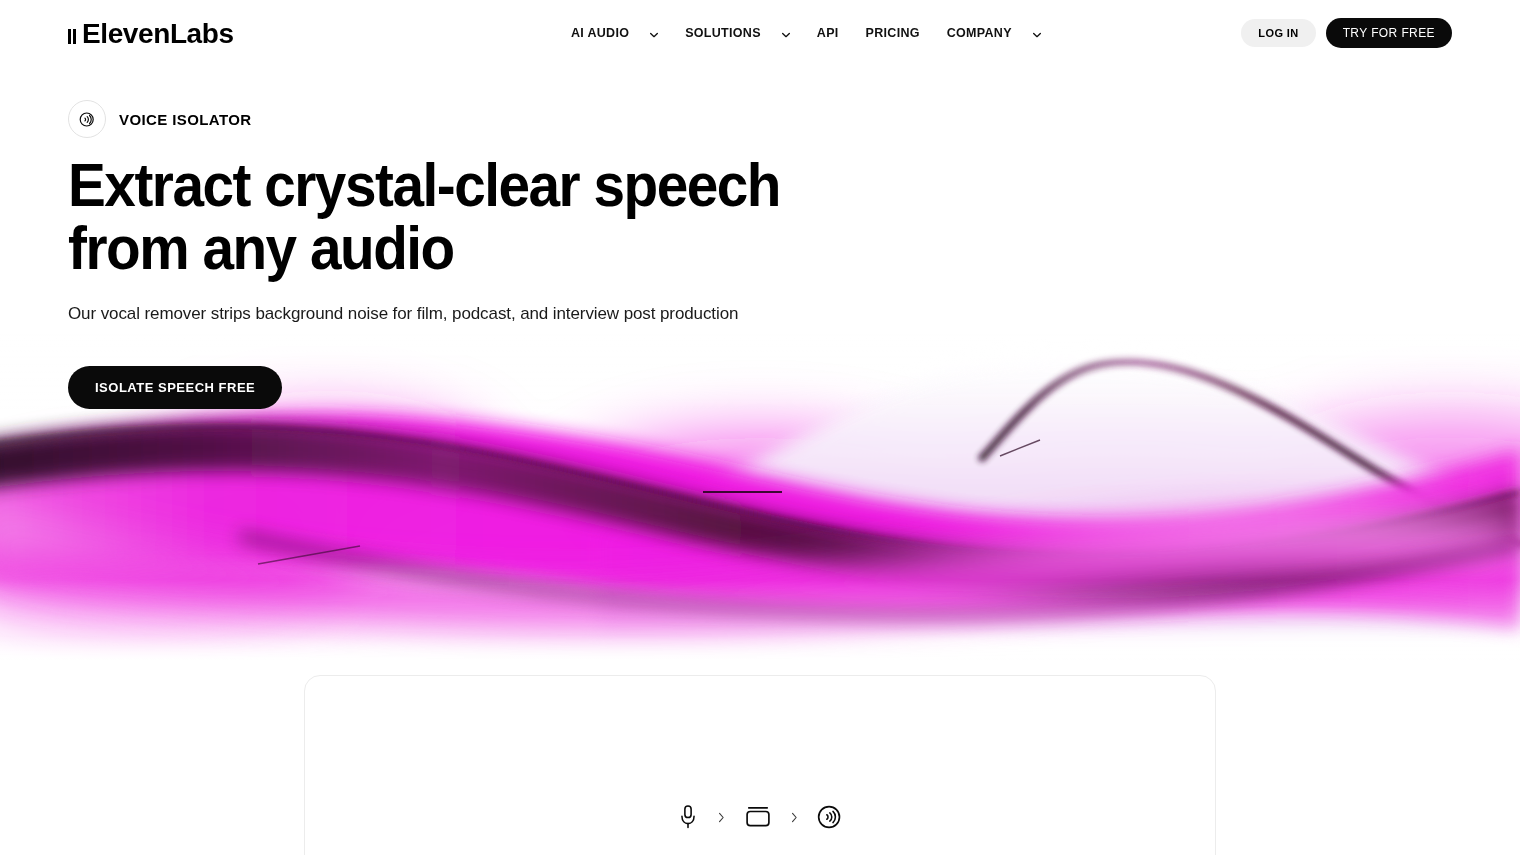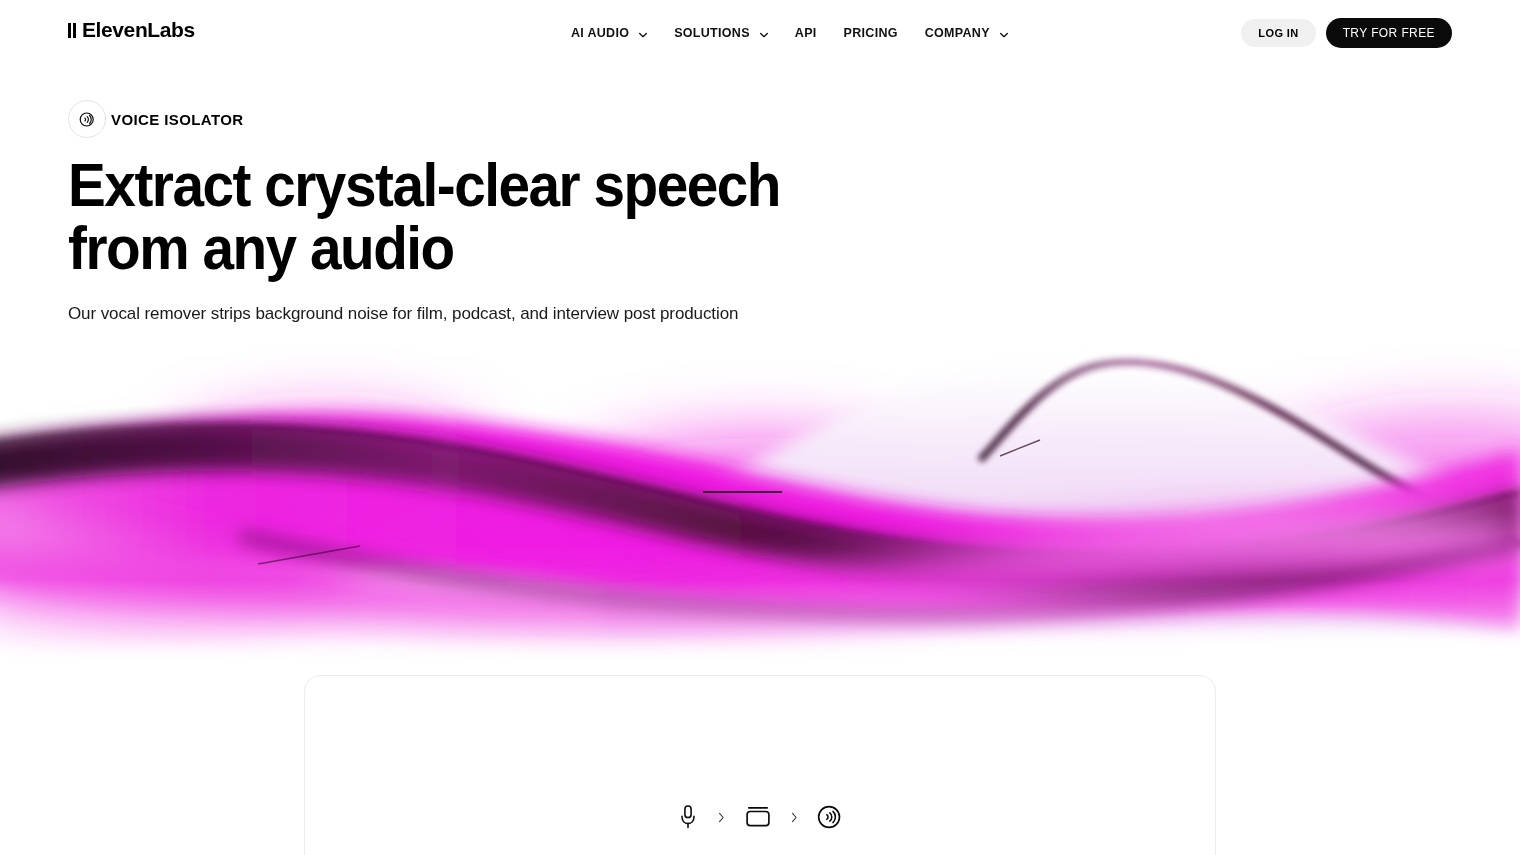--- a/index.html
+++ b/index.html
@@ -25,21 +25,21 @@
     z-index: 40;
     background: transparent;
   }
   .brand {
     position: absolute;
     left: 68px;
     top: 18px;
     display: flex;
     align-items: center;
     gap: 2px;
-    font-size: 21px;
+    font-size: 28px;
     font-weight: 700;
     letter-spacing: -0.4px;
     color: #000;
     text-decoration: none;
     font-family: "Liberation Sans", sans-serif;
   }
   .brand .bars {
     display: inline-block;
     margin-right: 1px;
   }
@@ -57,21 +57,21 @@
     position: absolute;
     left: 571px;
     top: 23px;
     display: flex;
     align-items: center;
     gap: 0px;
   }
   .navitem {
     display: inline-flex;
     align-items: center;
-    gap: 9px;
+    gap: 20px;
     font-size: 12.5px;
     font-weight: 700;
     letter-spacing: 0.3px;
     color: #111;
     text-transform: uppercase;
     cursor: pointer;
     padding: 3px 0;
     margin-right: 27px;
     white-space: nowrap;
   }
@@ -118,21 +118,21 @@
   .hero {
     position: absolute;
     left: 68px;
     top: 100px;
     width: 900px;
     z-index: 30;
   }
   .eyebrow {
     display: flex;
     align-items: center;
-    gap: 5px;
+    gap: 13px;
     margin-bottom: 16px;
   }
   .eyebrow-badge {
     width: 38px; height: 38px;
     border-radius: 50%;
     border: 1px solid #e2e2e2;
     display: flex; align-items: center; justify-content: center;
     background: #fff;
     flex: 0 0 auto;
   }
@@ -289,20 +289,21 @@
         </svg>
       </span>
       <span class="eyebrow-label">VOICE ISOLATOR</span>
     </div>
 
     <h1 class="headline">Extract crystal-clear speech from any audio</h1>
 
     <p class="subhead">Our vocal remover strips background noise for film, podcast, and interview post production</p>
 
     <div class="cta-row">
+      <button class="btn-primary">ISOLATE SPEECH FREE</button>
     </div>
   </div>
 
   <div class="wave-wrap">
     <svg width="1520" height="330" viewBox="0 0 1520 330" preserveAspectRatio="none">
       <defs>
         <linearGradient id="gBackRidge" x1="0" y1="0" x2="1" y2="0">
           <stop offset="0%" stop-color="#ffffff"></stop>
           <stop offset="18%" stop-color="#f7ecfa"></stop>
           <stop offset="40%" stop-color="#efe2f4"></stop>

